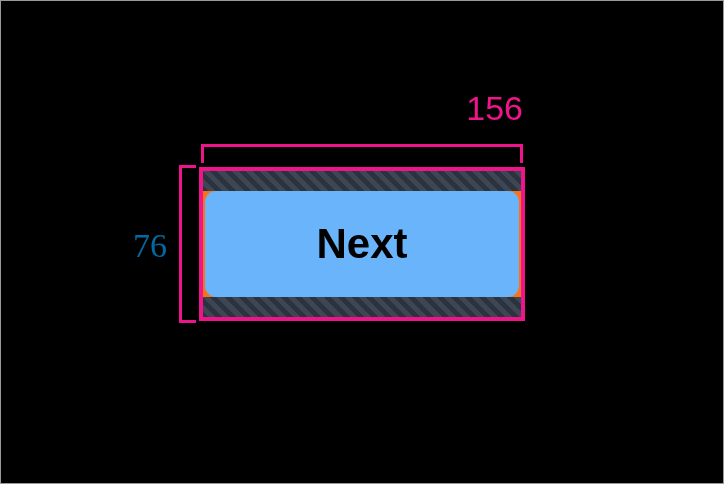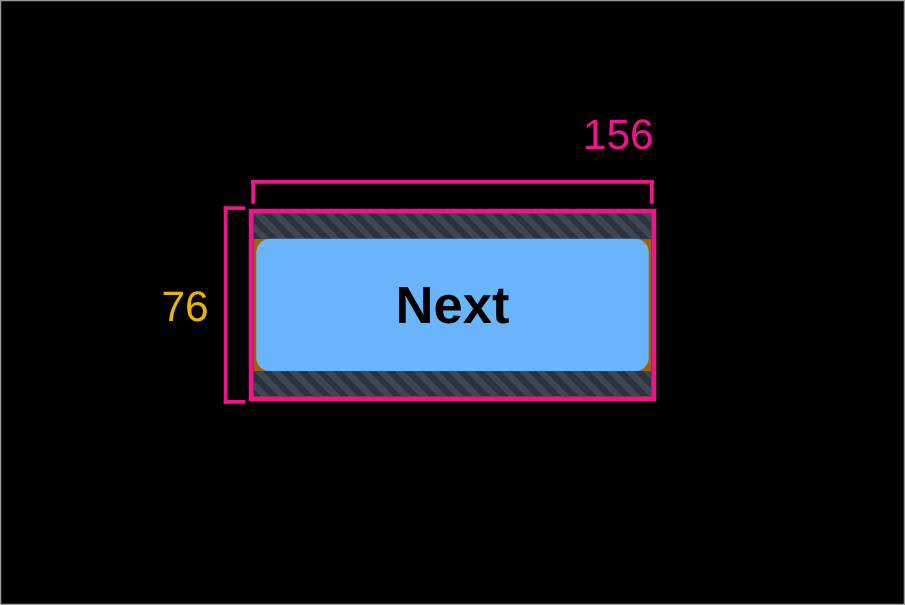--- a/index.html
+++ b/index.html
@@ -30,21 +30,21 @@
     top: 166px;
     width: 326px;
     height: 154px;
     box-sizing: border-box;
     border: 4px solid #f0148c;
   }
 
   #widget-body {
     position: absolute;
     inset: 0;
-    background: #a16207;
+    background: #f97316;
     overflow: hidden;
   }
 
   
   .hatch-band {
     position: absolute;
     left: 0;
     right: 0;
     height: 20px;
     background-color: #2b333f;
@@ -123,22 +123,22 @@
     border: 3px solid #f0148c;
     border-right: none;
   }
 
   #height-value {
     position: absolute;
     left: 98px;
     top: 228px;
     width: 68px;
     text-align: right;
-    color: #eab308;
-    font-family: Liberation Sans, sans-serif;
+    color: #0369a1;
+    font-family: Liberation Serif, serif;
     font-size: 34px;
     line-height: 1;
     user-select: none;
   }
 </style>
 </head>
 <body>
 
 <div id="screen">
 

